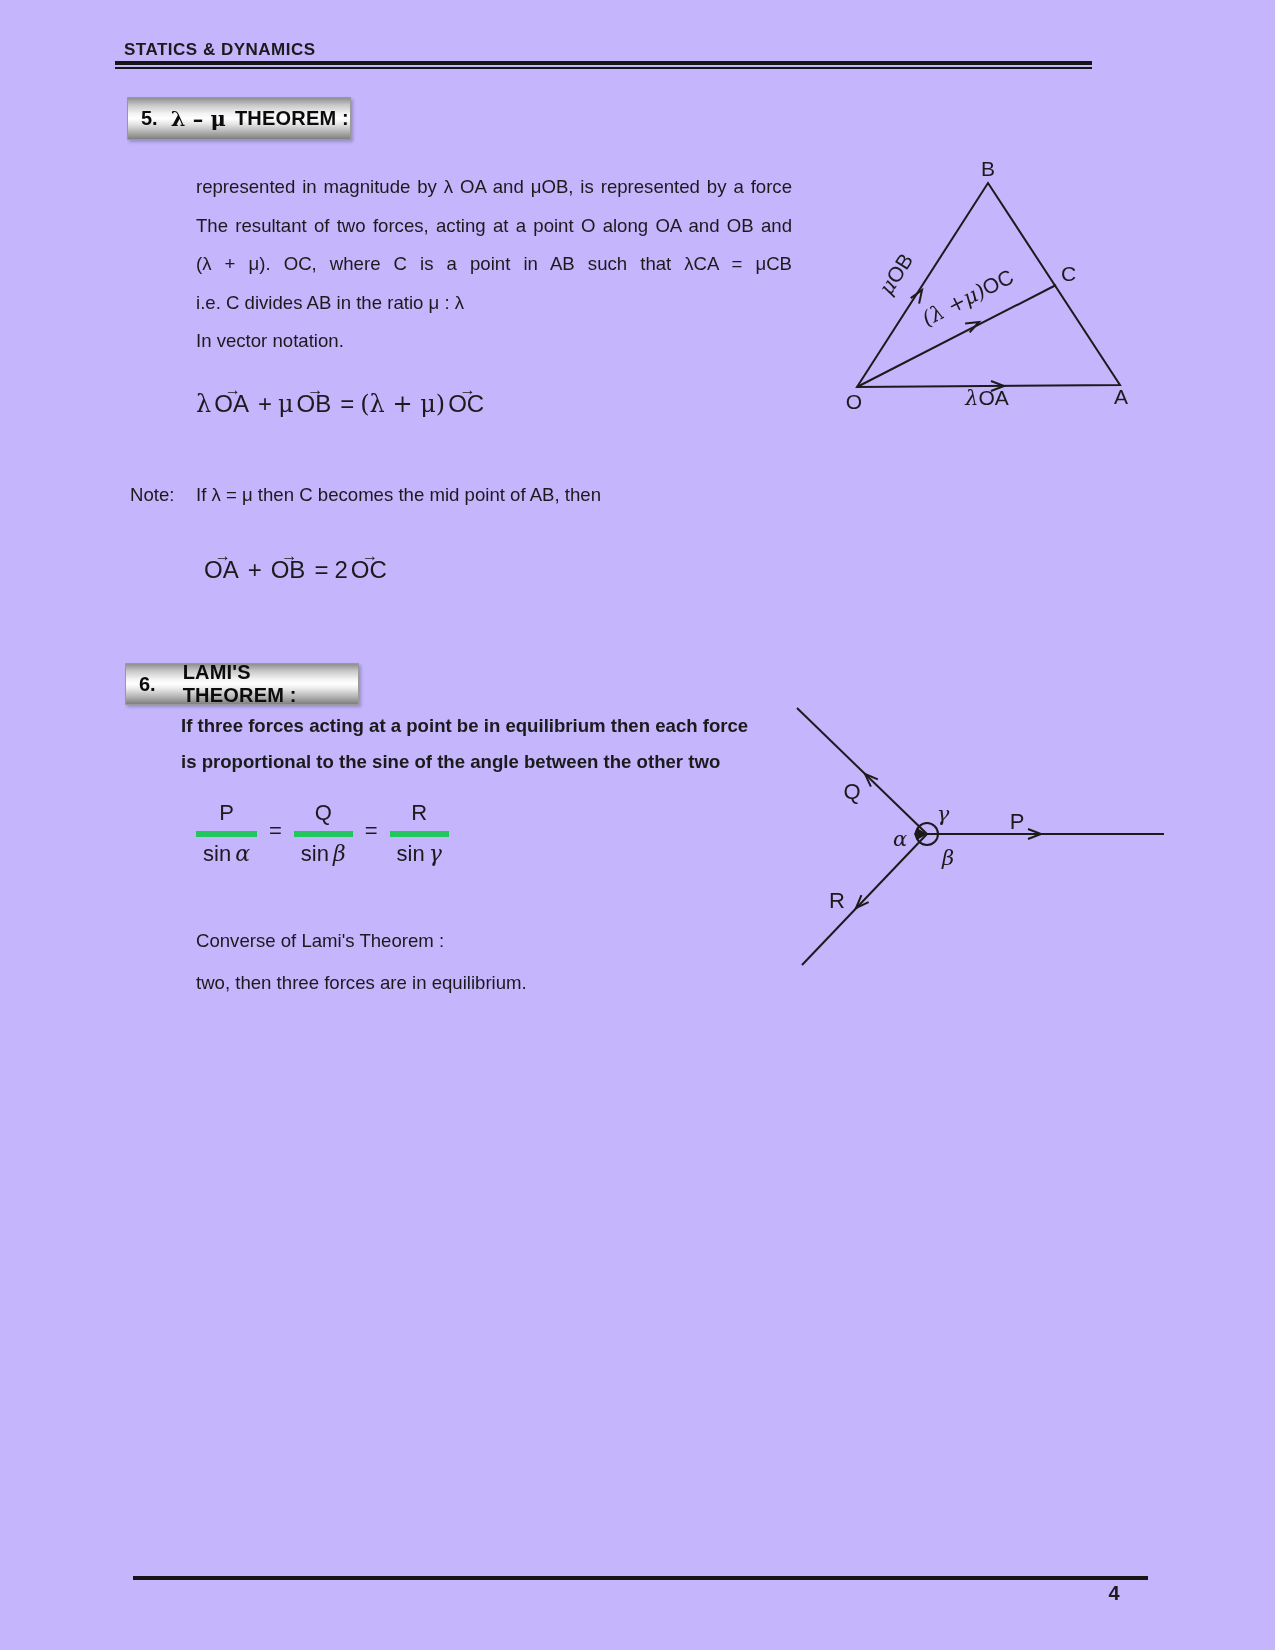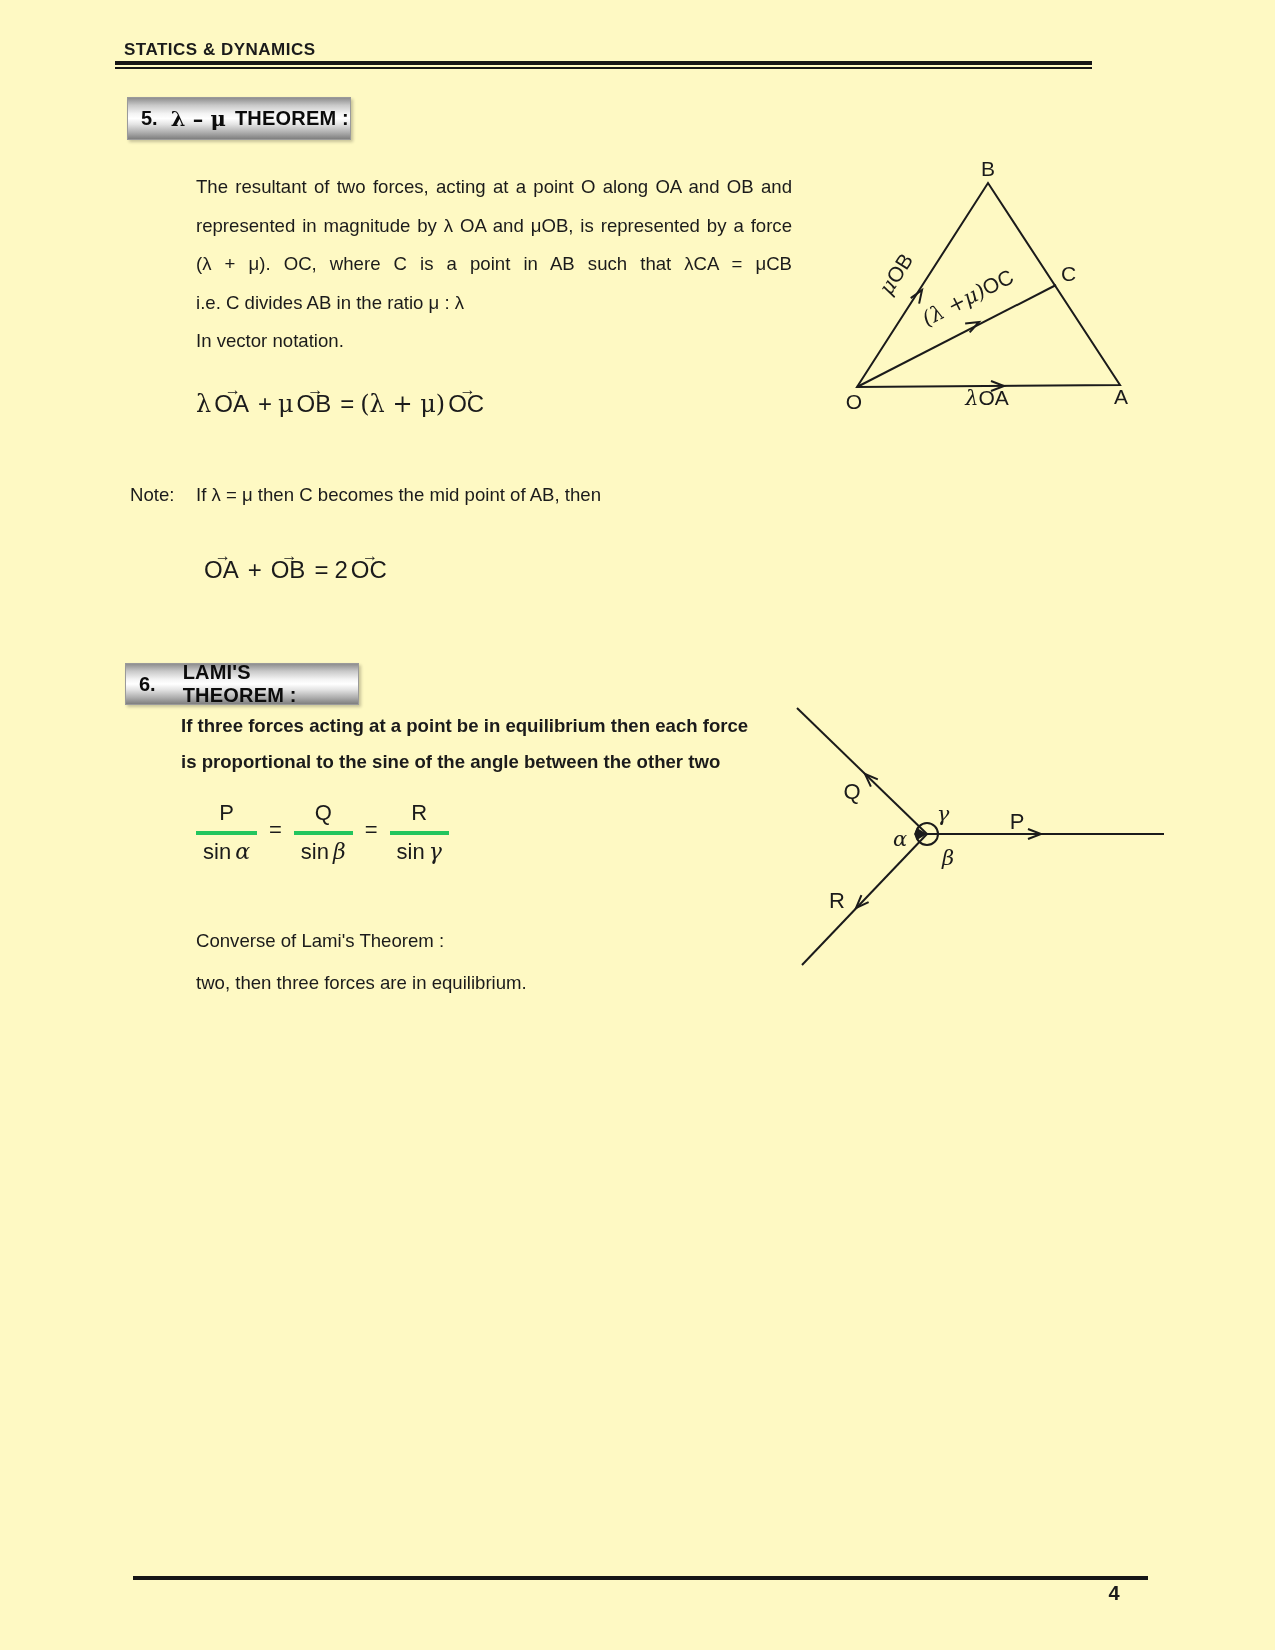--- a/index.html
+++ b/index.html
@@ -1,16 +1,16 @@
 <!DOCTYPE html>
 <html><head>
 <meta charset="utf-8">
 <style>
   html,body{margin:0;padding:0;background:#d9d9d9;}
-  .page{position:relative;width:1275px;height:1650px;margin:0 auto;background:#fef9c3;
+  .page{position:relative;width:1275px;height:1650px;margin:0 auto;background:#c4b5fd;
         font-family:"Liberation Sans",sans-serif;color:#1b1b1b;overflow:hidden;}
   .abs{position:absolute;}
 
   
   .hdr-title{left:124px;top:40px;font-size:17px;font-weight:bold;letter-spacing:.5px;}
   .hdr-rule{left:115px;top:61px;width:977px;height:2px;border-top:4px solid #161616;border-bottom:2px solid #161616;}
 
   
   .badge{display:flex;align-items:center;font-weight:bold;font-size:20px;color:#0c0c0c;
          background:linear-gradient(180deg,#8f8f8f 0%,#c9c9c9 18%,#f3f3f3 38%,#ffffff 50%,#e4e4e4 64%,#aeaeae 84%,#7f7f7f 100%);
@@ -38,21 +38,21 @@
   .greek{font-family:"DejaVu Serif",serif;}
   .vec{position:relative;display:inline-block;margin:0 3px;}
   .vec::before{content:"→";position:absolute;left:52%;top:-.60em;transform:translateX(-50%);
                font-size:.68em;letter-spacing:-1px;}
   .op{margin:0 6px;}
 
   
   .fracrow{left:196px;top:800px;display:flex;align-items:center;font-size:22px;}
   .frac{display:inline-flex;flex-direction:column;align-items:center;}
   .frac .num{padding:0 2px 5px;}
-  .frac .den{border-top:4px solid #22c55e;padding:4px 7px 0;white-space:nowrap;}
+  .frac .den{border-top:6px solid #22c55e;padding:4px 7px 0;white-space:nowrap;}
   .frac .gk{font-family:"DejaVu Serif",serif;font-style:italic;margin-left:4px;}
   .feq{margin:0 12px;position:relative;top:-3px;}
 
   
   .svg-lbl{font-family:"Liberation Sans",sans-serif;font-size:21px;fill:#1b1b1b;}
   .svg-lbl2{font-family:"Liberation Sans",sans-serif;font-size:22px;fill:#1b1b1b;}
   .svg-gk{font-family:"DejaVu Serif",serif;font-style:italic;font-size:21px;fill:#1b1b1b;}
 
   
   .ftr-rule{left:133px;top:1576px;width:1015px;height:0;border-top:4px solid #161616;}
@@ -66,22 +66,22 @@
   <div class="abs hdr-title">STATICS &amp; DYNAMICS</div>
   <div class="abs hdr-rule"></div>
 
   <div class="abs badge badge5">
     <span class="n">5.</span>
     <span class="m">λ – μ</span>
     <span class="t">THEOREM :</span>
   </div>
 
   <div class="abs para1">
+    <div class="jl">represented in magnitude by λ OA and μOB, is represented by a force</div>
     <div class="jl">The resultant of two forces, acting at a point O along OA and OB and</div>
-    <div class="jl">represented in magnitude by λ OA and μOB, is represented by a force</div>
     <div class="jl">(λ + μ). OC, where C is a point in AB such that λCA = μCB</div>
     <div>i.e. C divides AB in the ratio  μ : λ</div>
     <div>In vector notation.</div>
   </div>
 
   <div class="abs formula f1">
     <span class="greek">λ</span>
     <span class="vec">OA</span>
     <span class="op">+</span>
     <span class="greek">μ</span>

